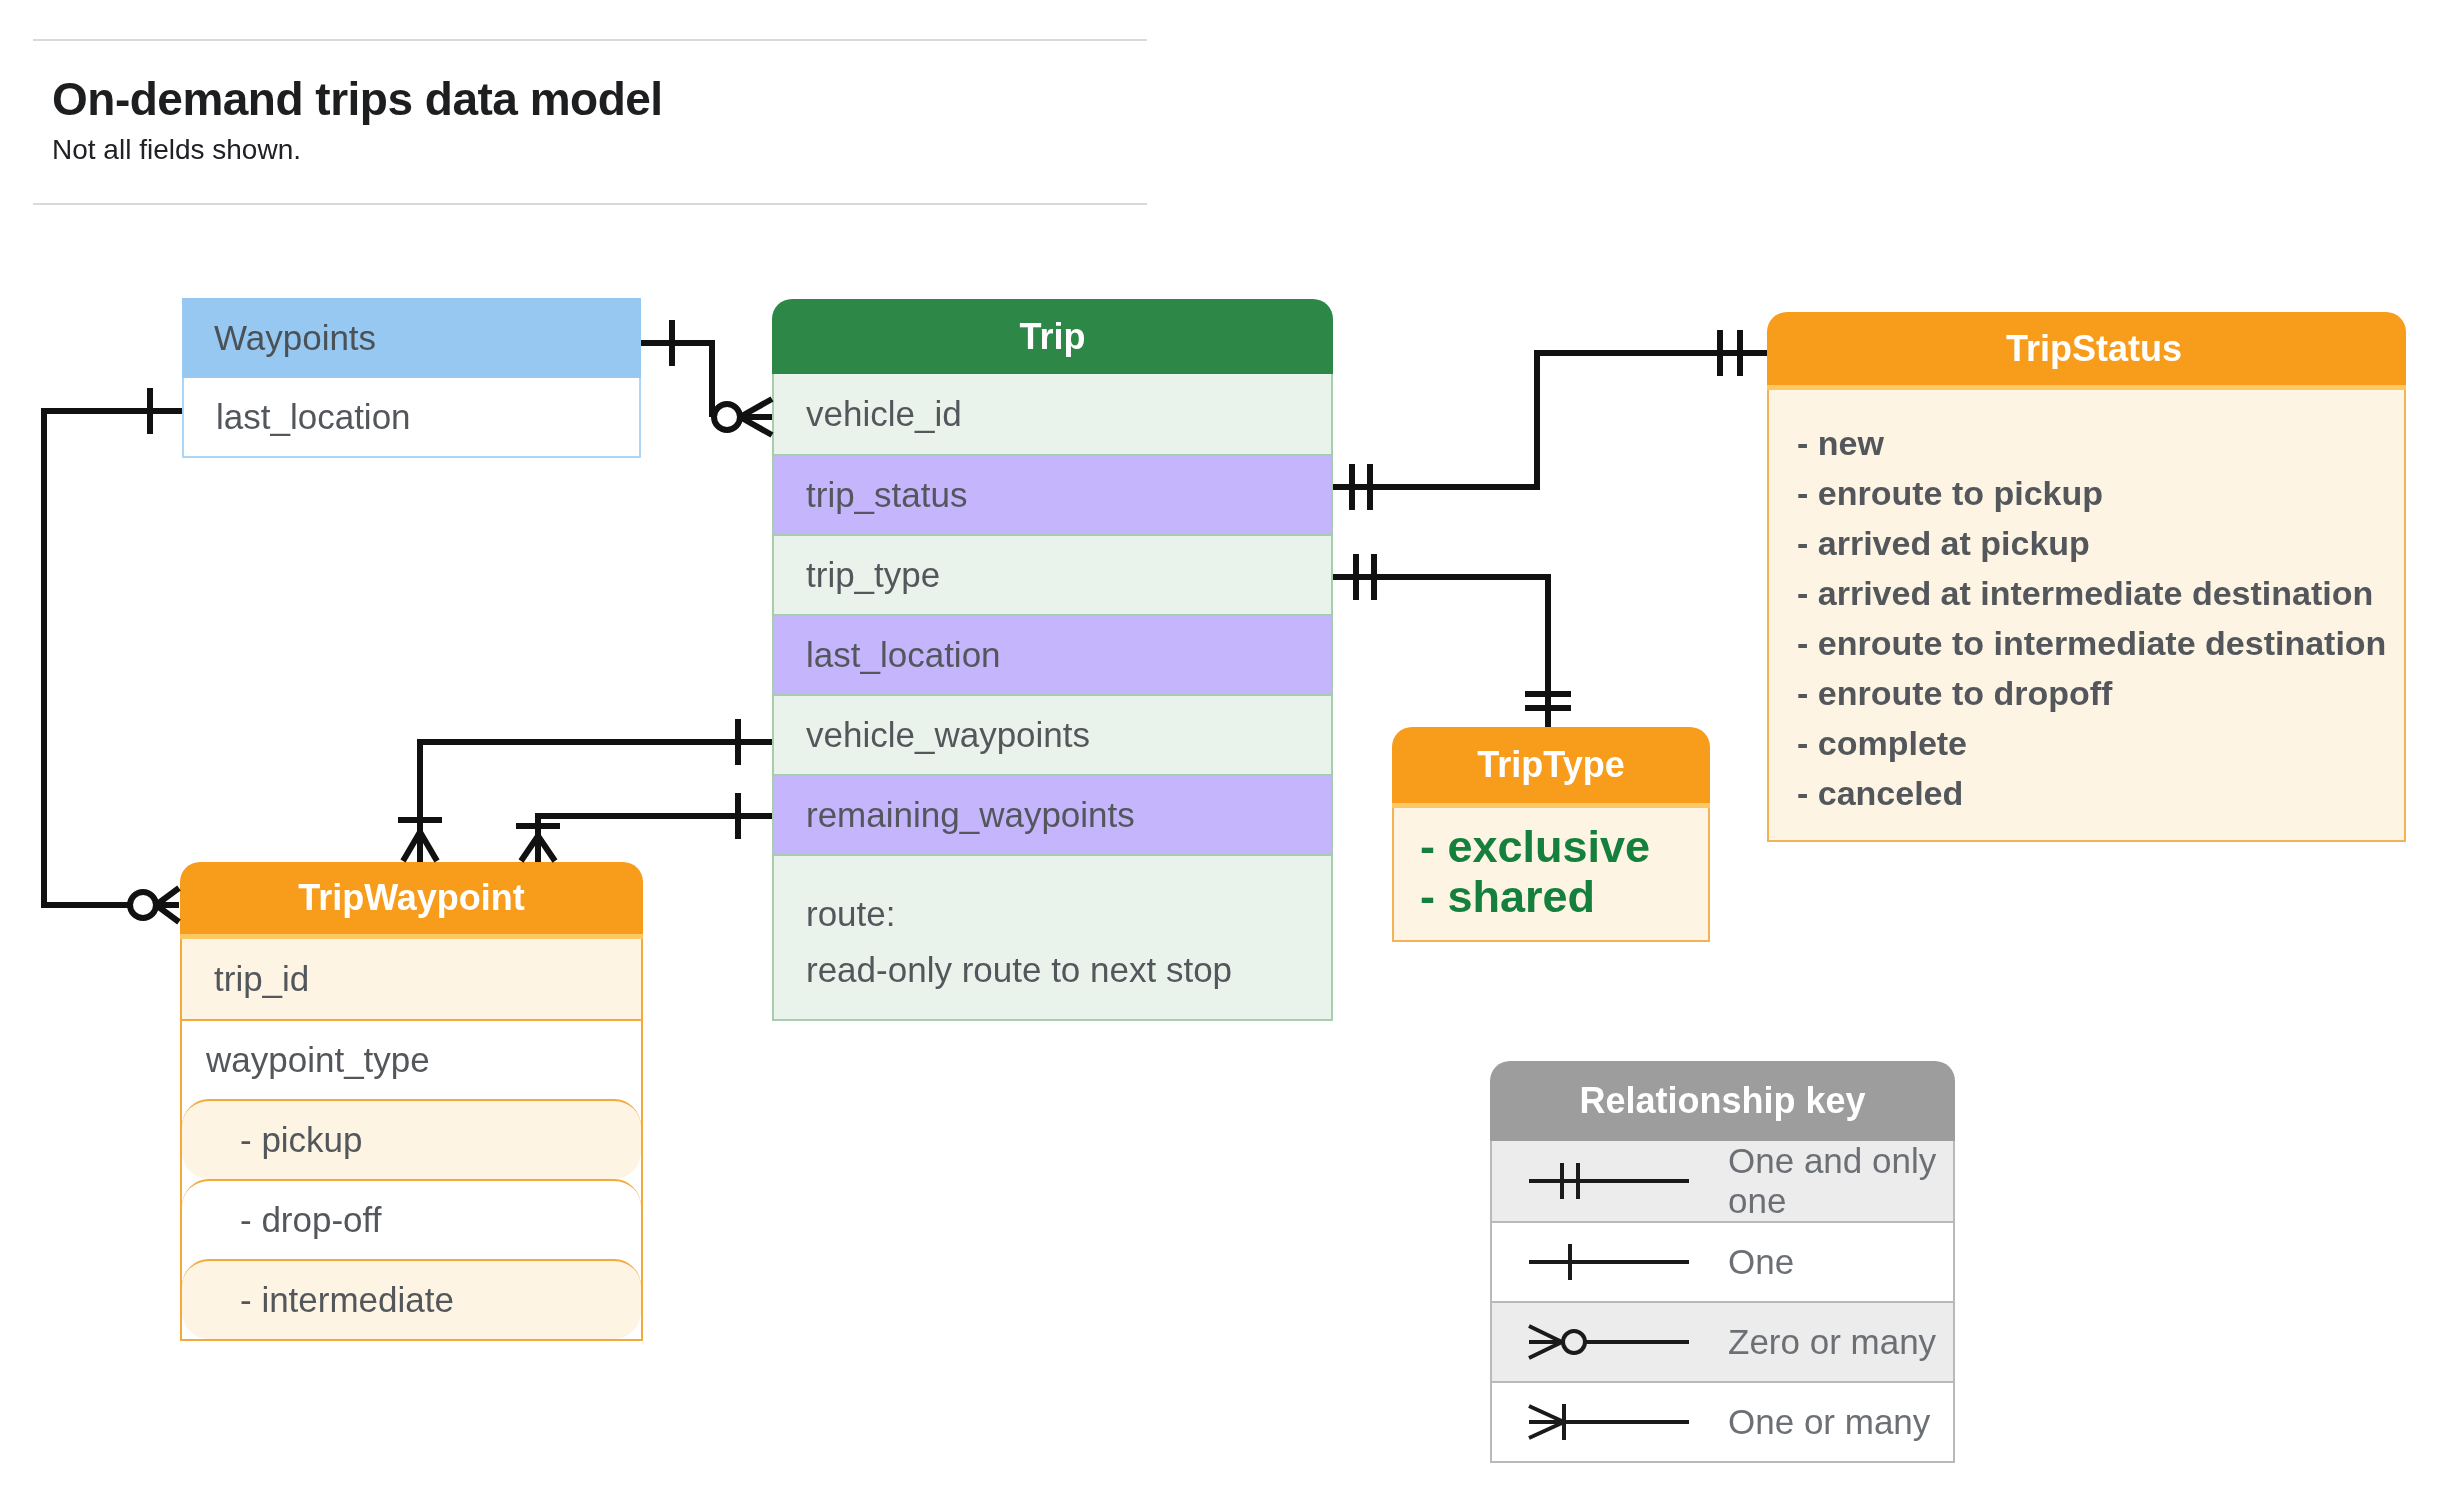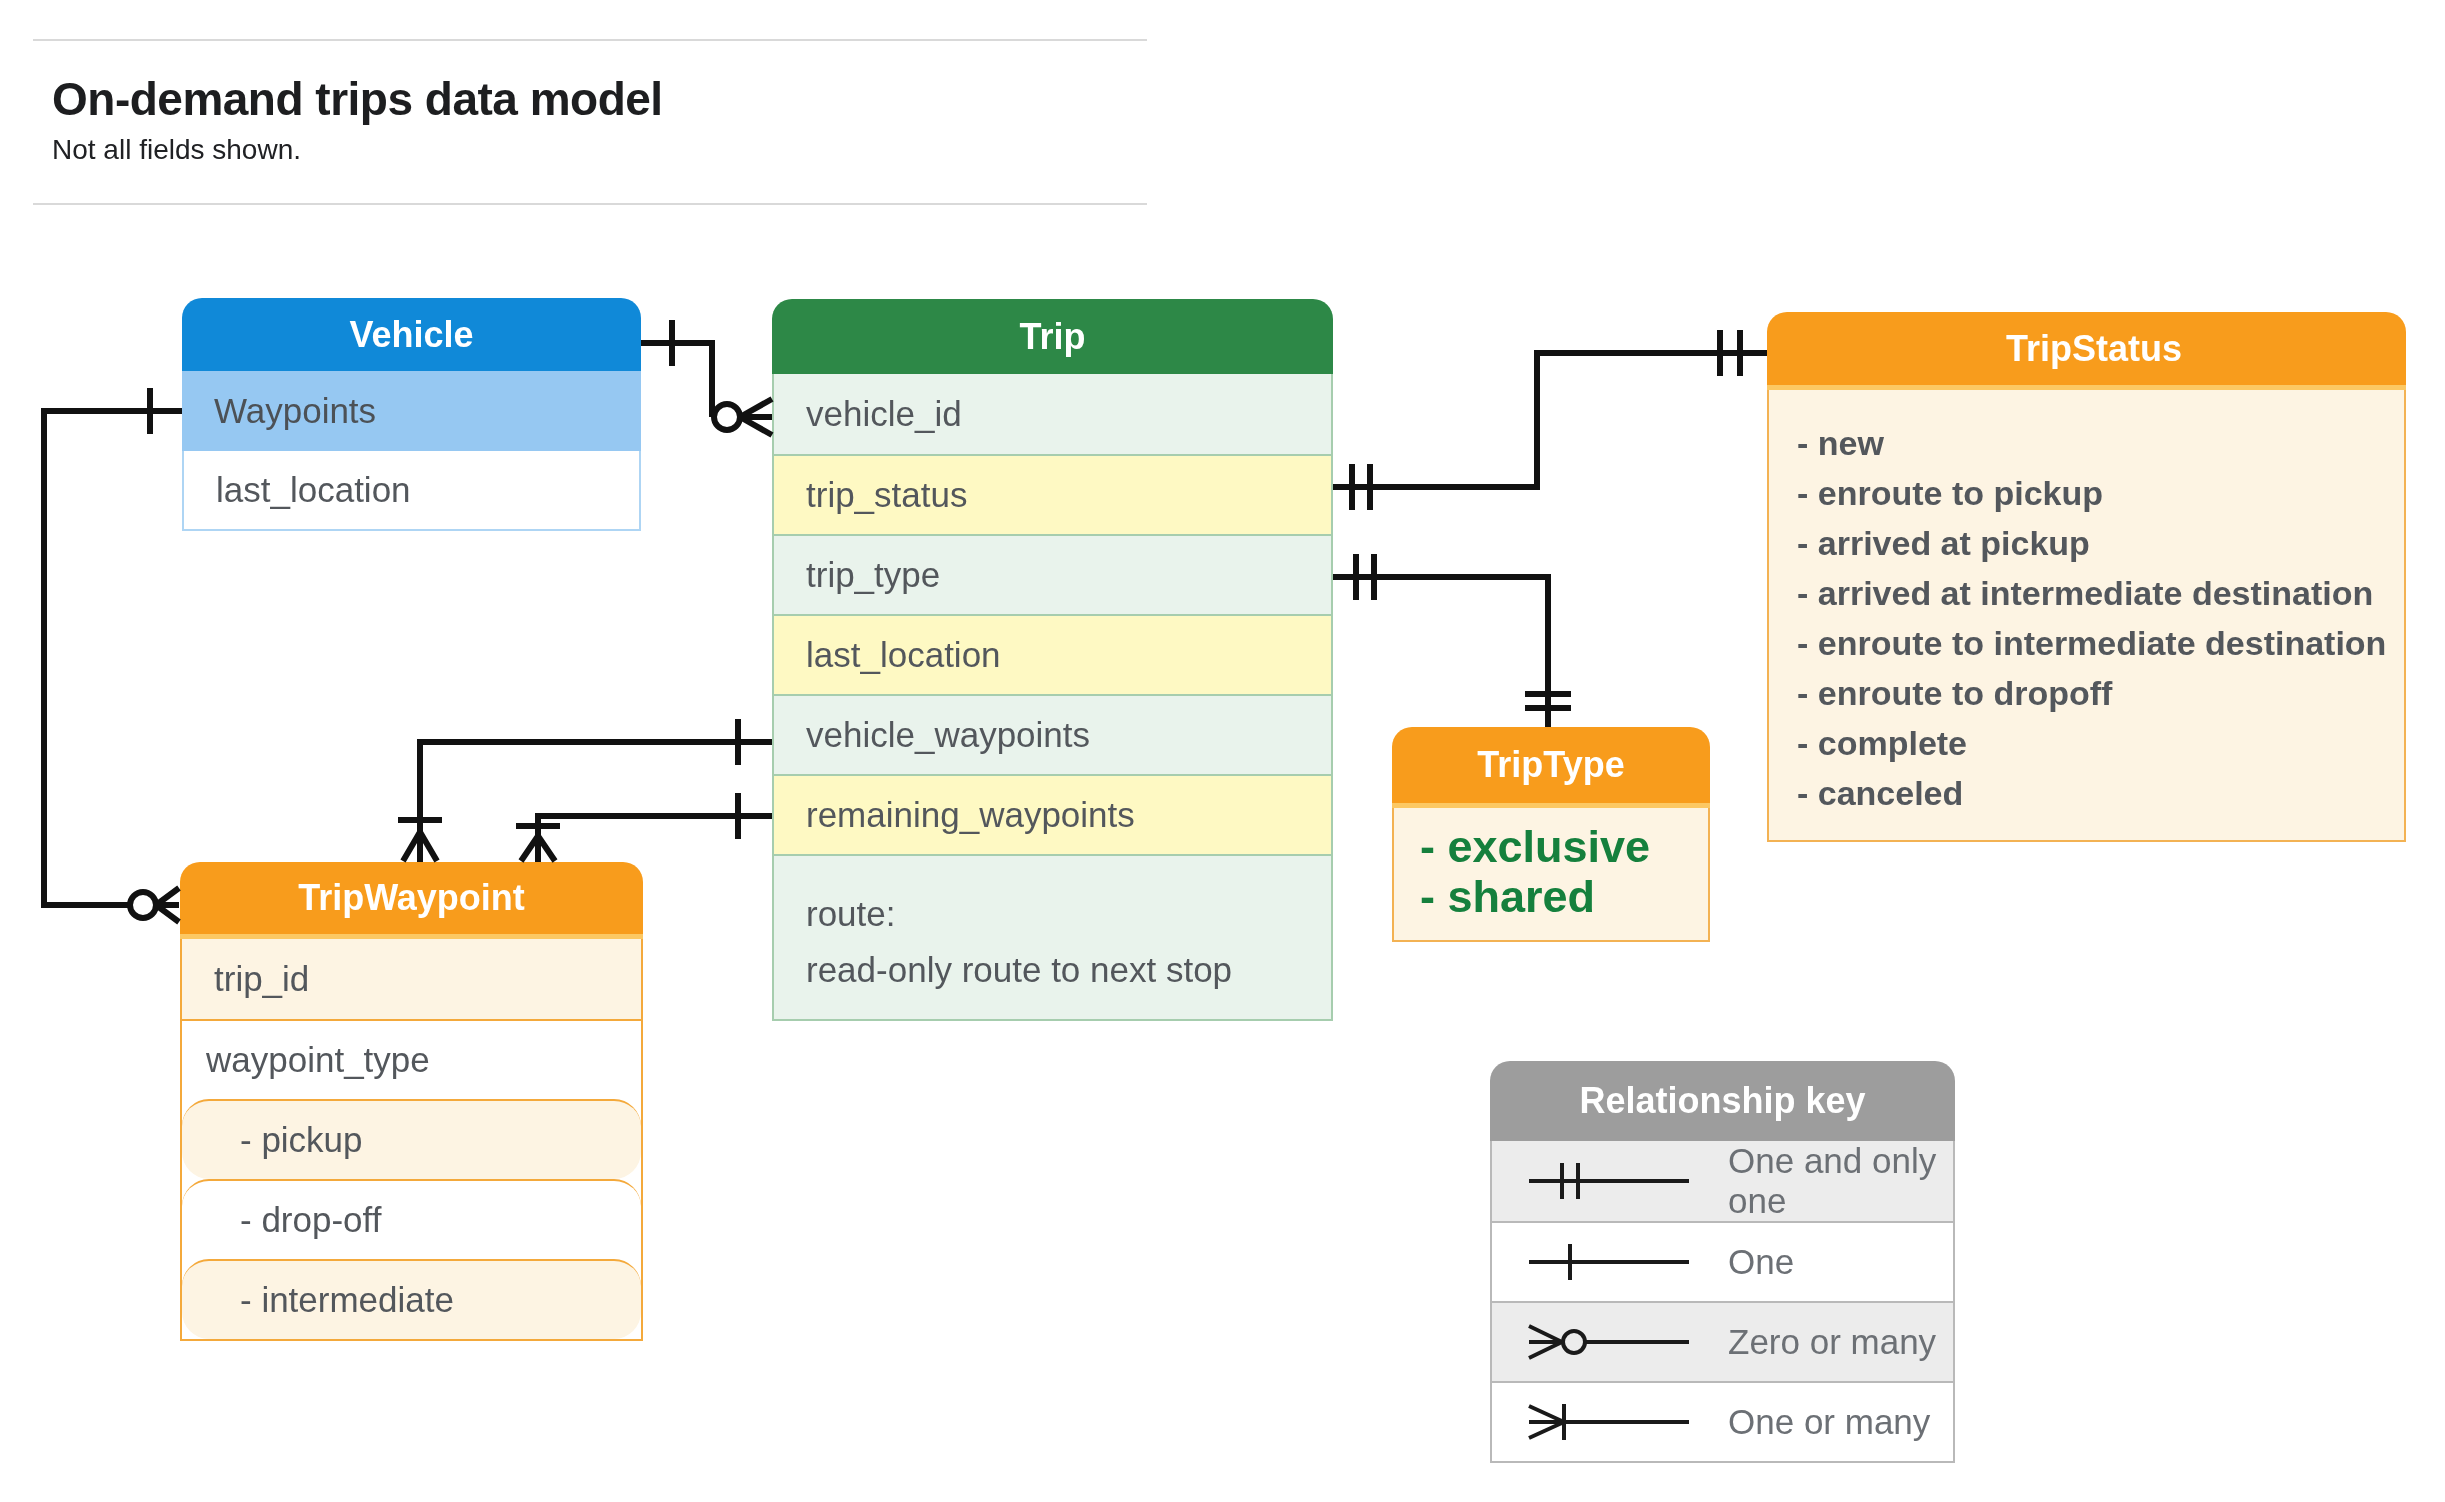--- a/index.html
+++ b/index.html
@@ -22,21 +22,21 @@
   #vehicle .row.lt{background:#96c8f2;color:#4c5156;}
   #vehicle .row.wt{background:#fff;border:2px solid #aed5f4;border-top:0;}
 
   
   #trip{left:772px;top:299px;width:561px;}
   #trip .hdr{height:75px;background:#2d8847;}
   #trip .rows{border:2px solid #a6cdae;border-top:0;box-sizing:border-box;}
   #trip .row{height:80px;border-top:2px solid #a6cdae;}
   #trip .row:first-child{border-top:0;}
   #trip .row.lg{background:#e9f3ec;}
-  #trip .row.wt{background:#fef9c3;}
+  #trip .row.wt{background:#c4b5fd;}
   #trip .row.route{height:165px;flex-direction:column;align-items:flex-start;justify-content:flex-start;padding-top:30px;background:#e9f3ec;}
   #trip .row.route div{line-height:56px;}
 
   
   .orange .hdr{background:#f89c1c;border-bottom:5px solid #fcc863;}
   .cream{background:#fdf4e3;}
   #tripstatus{left:1767px;top:312px;width:639px;}
   #tripstatus .hdr{height:78px;padding-left:15px;}
   #tripstatus .body{height:452px;border:2px solid #f3b253;border-top:0;box-sizing:border-box;padding:28px 0 15px 28px;font-weight:bold;}
   #tripstatus .item{font-size:34px;color:#53575c;line-height:50px;}
@@ -73,21 +73,20 @@
 </style>
 </head>
 <body>
 
 <div class="rule" id="rule-top"></div>
 <div id="page-title">On-demand trips data model</div>
 <div id="page-subtitle">Not all fields shown.</div>
 <div class="rule" id="rule-bottom"></div>
 
 <div class="etable" id="vehicle">
-  <div class="hdr">Vehicle</div>
   <div class="row lt">Waypoints</div>
   <div class="row wt">last_location</div>
 </div>
 
 <div class="etable" id="trip">
   <div class="hdr">Trip</div>
   <div class="rows">
     <div class="row lg">vehicle_id</div>
     <div class="row wt">trip_status</div>
     <div class="row lg">trip_type</div>

